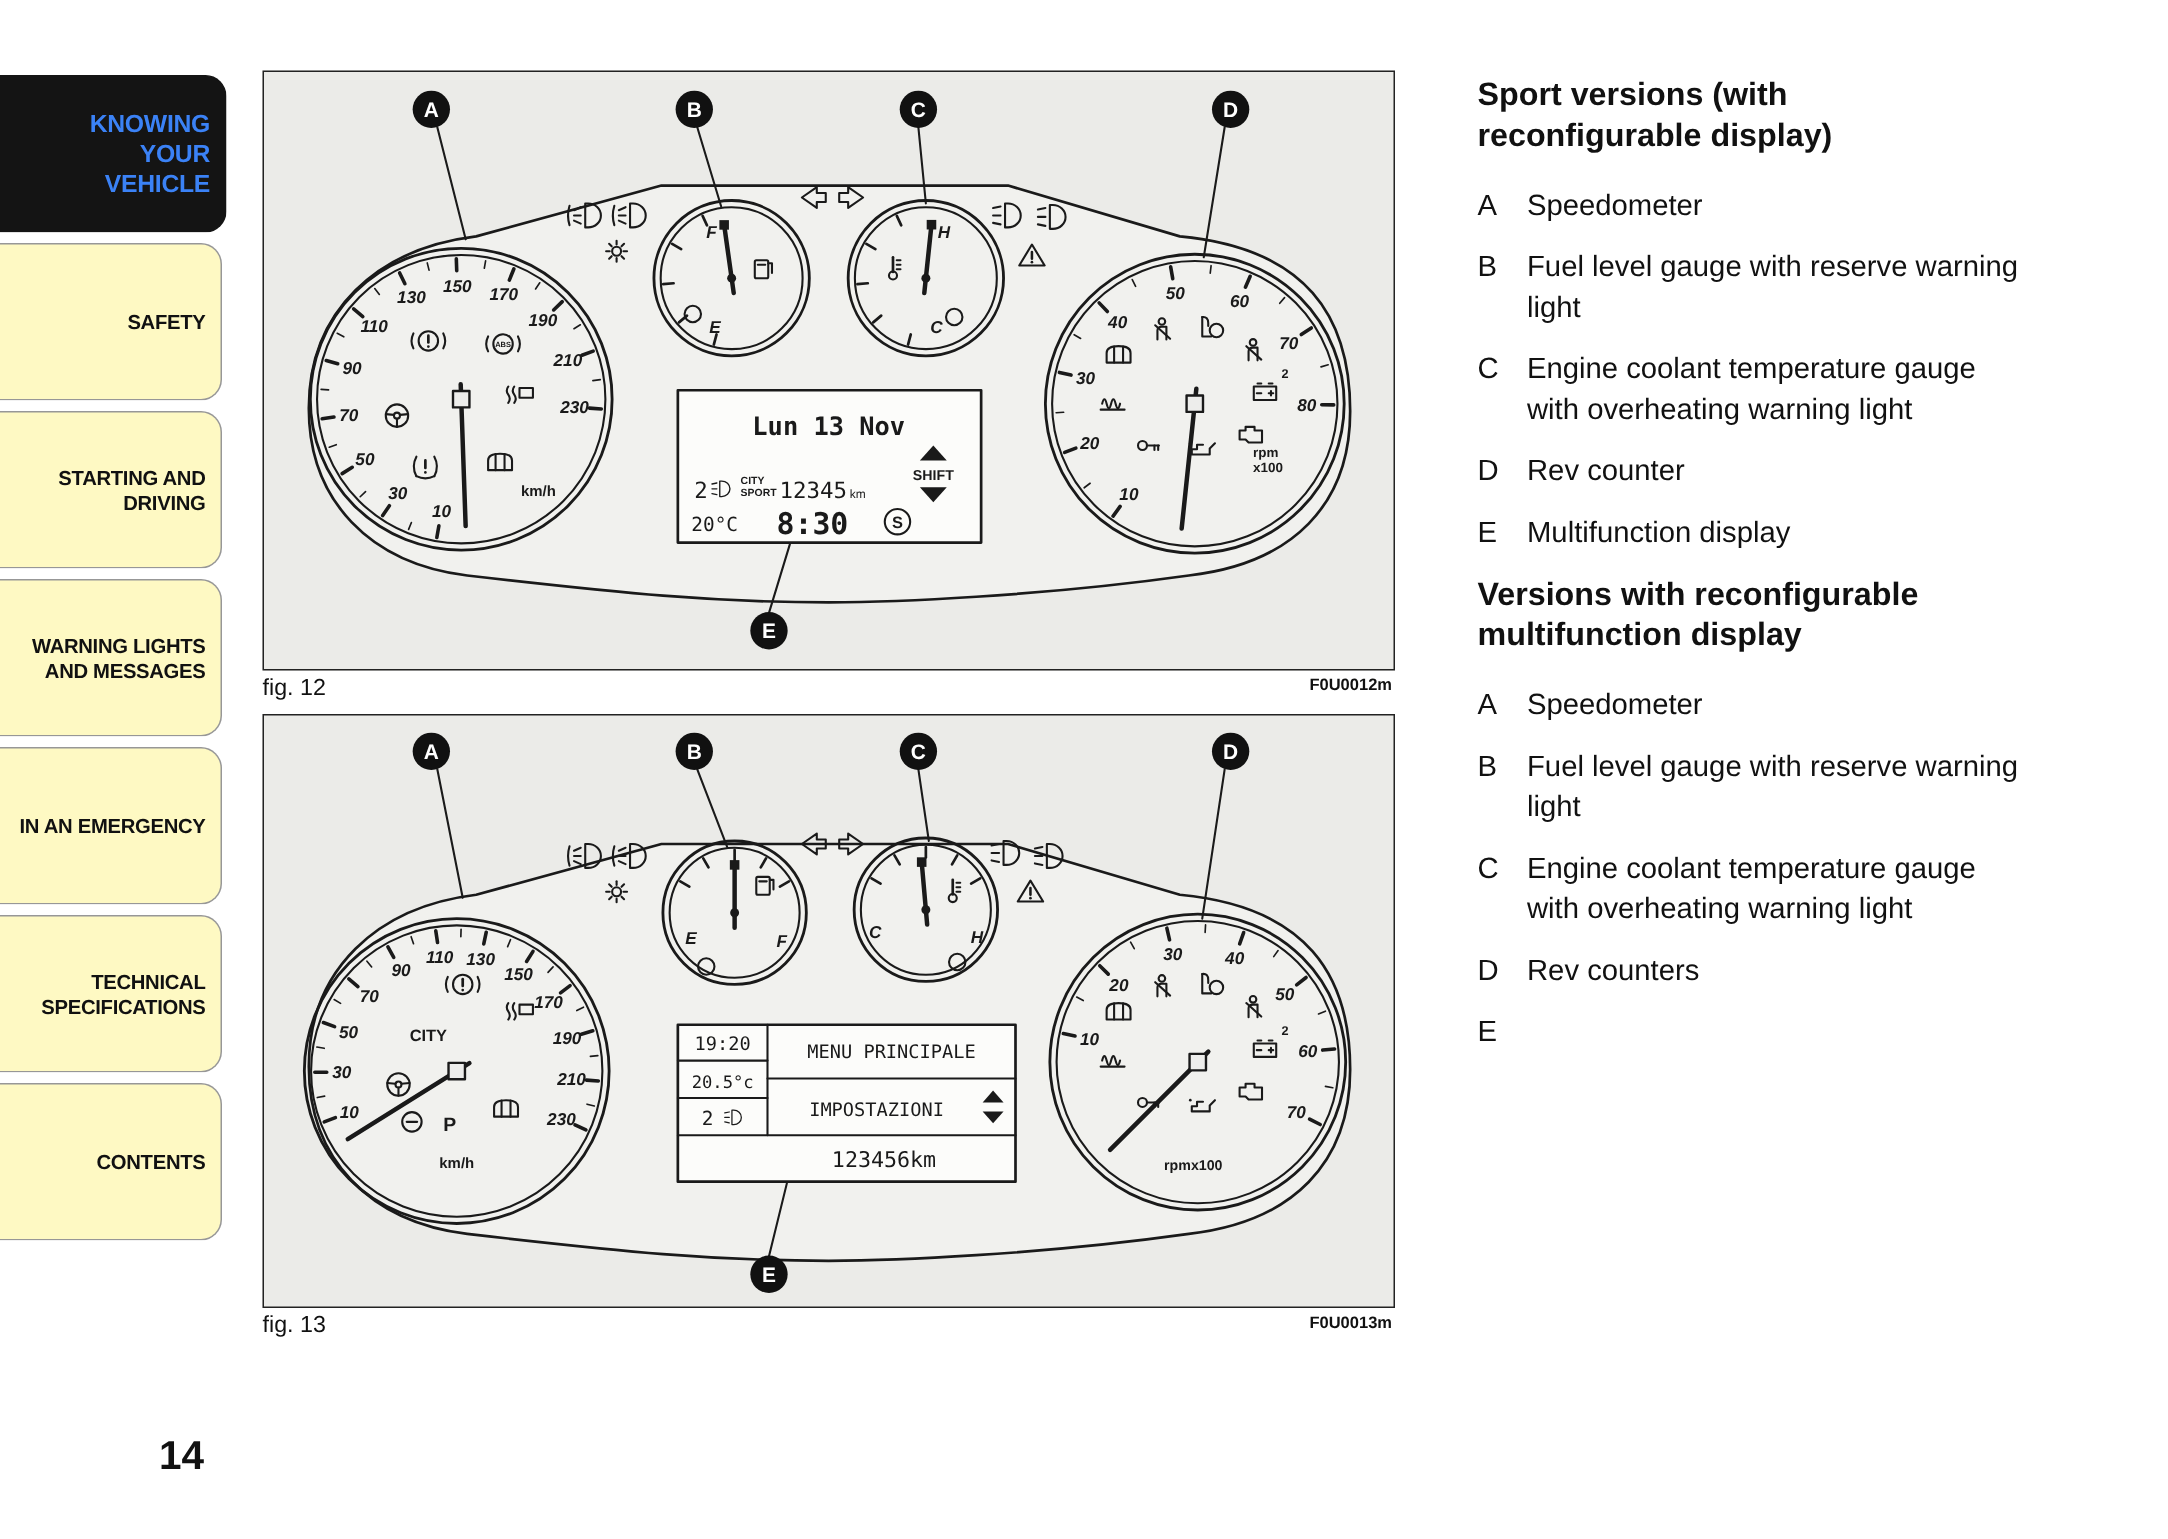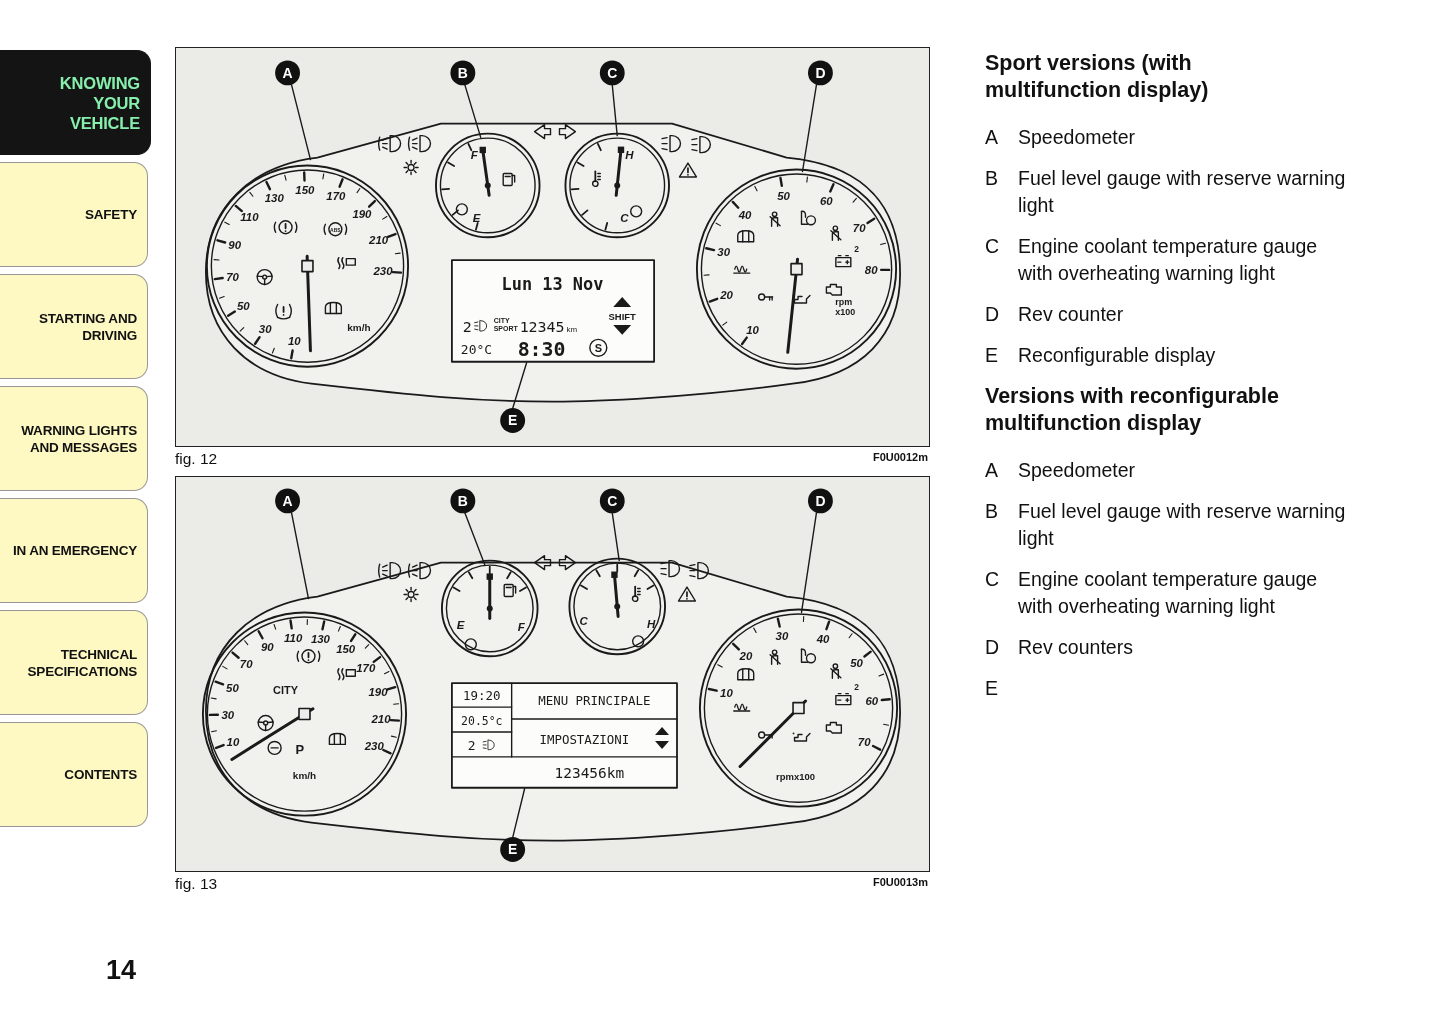--- a/index.html
+++ b/index.html
@@ -8,21 +8,21 @@
        font-family:"Liberation Sans",sans-serif;color:#111}
 
   
   .sidebar{position:absolute;left:0;top:50px;width:152px}
   .tab{width:148px;height:105px;margin-bottom:7px;background:#fef9c3;
        border:1px solid #979797;border-left:none;border-radius:0 14px 14px 0;
        display:flex;align-items:center;justify-content:flex-end;
        text-align:right;padding:6px 10px 6px 12px;
        font-weight:bold;font-size:13.5px;line-height:17px;letter-spacing:-.2px}
   .tab .tlabel{display:inline-block;max-width:126px}
-  .tab.active{background:#141414;border-color:#141414;color:#86efac;
+  .tab.active{background:#141414;border-color:#141414;color:#3b82f6;
        width:151px;font-size:16.5px;line-height:20px}
   .tab.active .tlabel{max-width:88px}
 
   .pagenum{position:absolute;left:106px;top:955px;font-size:27px;font-weight:bold}
 
   
   .content{position:absolute;left:175px;top:47px;width:755px}
   .panel{background:#ebebe8;border:1.3px solid #222}
   .panel svg{display:block;width:752px;height:auto}
   .cap-row{display:flex;justify-content:space-between;align-items:flex-start;
@@ -686,40 +686,40 @@
         </svg>
       </div>
       <div class="cap-row">
         <span class="figcap">fig. 13</span>
         <span class="figcode">F0U0013m</span>
       </div>
     </section>
   </main>
 
   <aside class="rightcol">
-    <h2>Sport versions (with multifunction display)</h2>
+    <h2>Sport versions (with reconfigurable display)</h2>
     <div class="item">
         <span class="key">A</span>
         <span class="txt">Speedometer</span>
       </div>
     <div class="item">
         <span class="key">B</span>
         <span class="txt">Fuel level gauge with reserve warning light</span>
       </div>
     <div class="item">
         <span class="key">C</span>
         <span class="txt">Engine coolant temperature gauge with overheating warning light</span>
       </div>
     <div class="item">
         <span class="key">D</span>
         <span class="txt">Rev counter</span>
       </div>
     <div class="item">
         <span class="key">E</span>
-        <span class="txt">Reconfigurable display</span>
+        <span class="txt">Multifunction display</span>
       </div>
 
     <h2 class="h2b">Versions with reconfigurable multifunction display</h2>
     <div class="item">
         <span class="key">A</span>
         <span class="txt">Speedometer</span>
       </div>
     <div class="item">
         <span class="key">B</span>
         <span class="txt">Fuel level gauge with reserve warning light</span>

